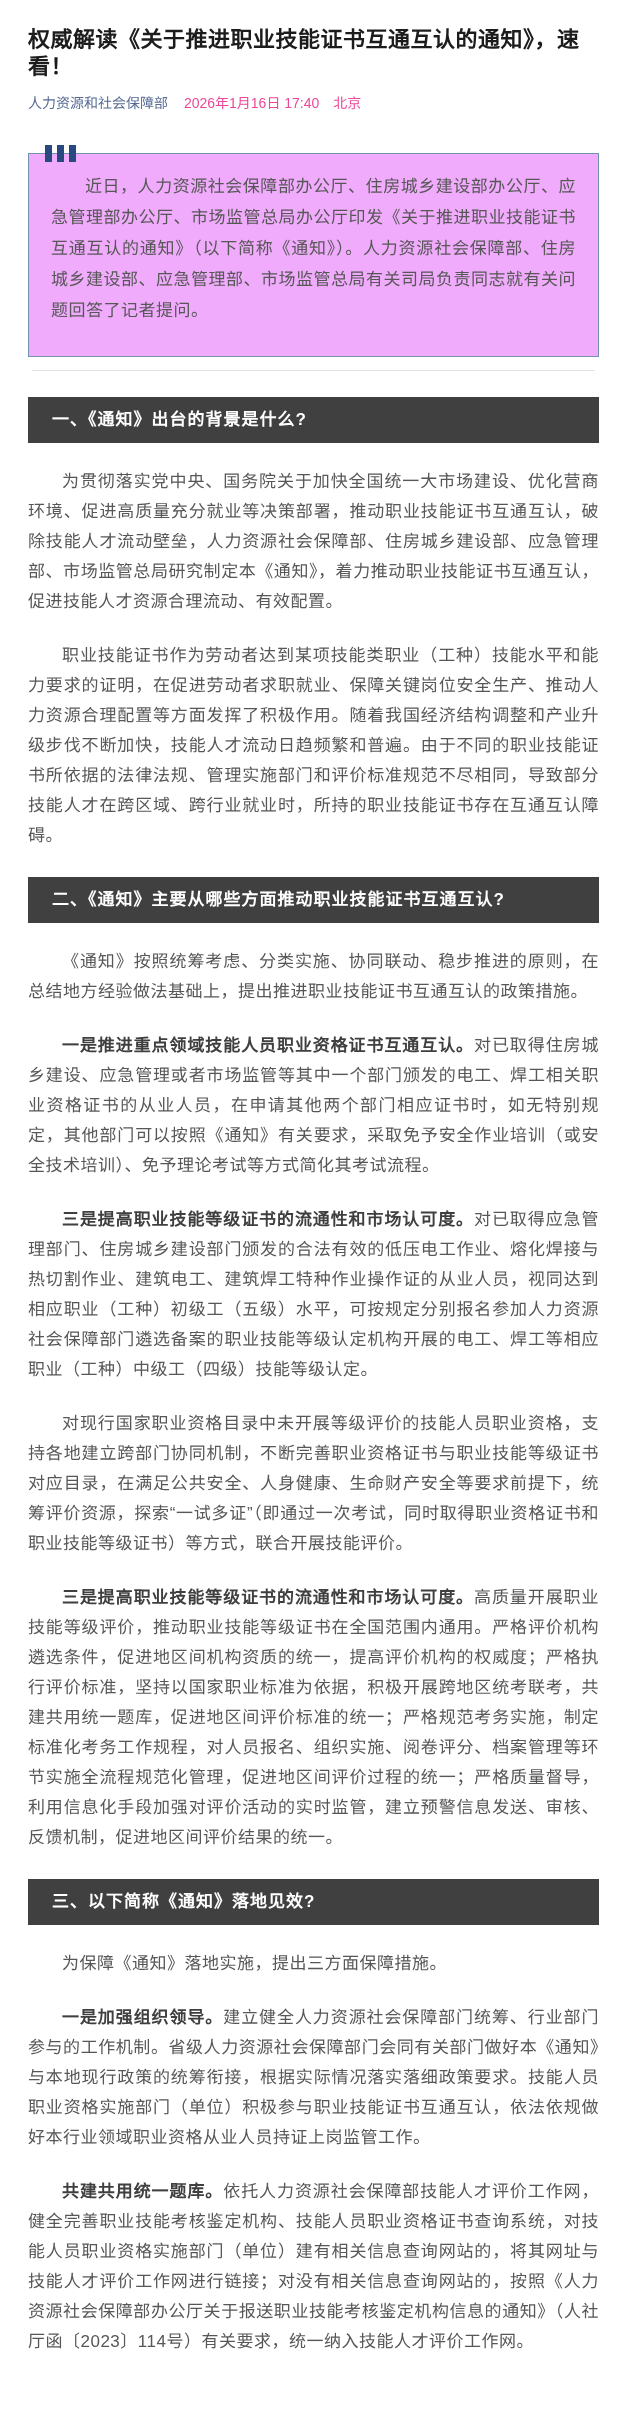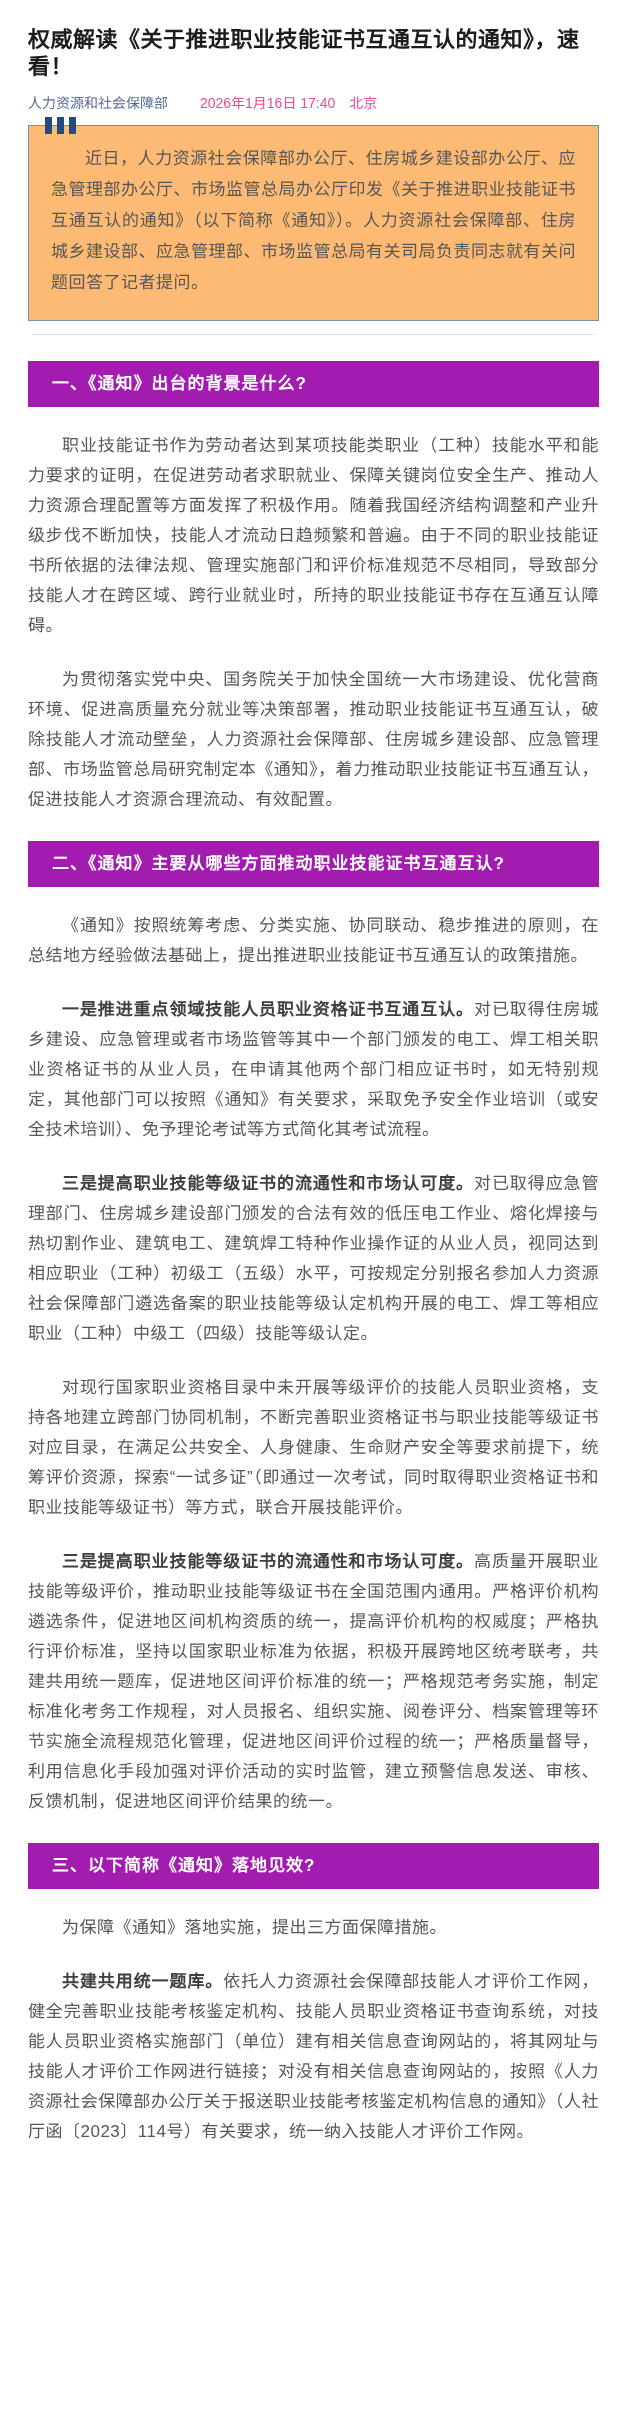--- a/index.html
+++ b/index.html
@@ -18,29 +18,29 @@
     font-weight:bold;
     color:#1c1c1c;
     letter-spacing:0.5px;
   }
   .byline{
     margin-top:13px;
     font-size:14px;
     line-height:20px;
     white-space:nowrap;
   }
-  .byline .account{color:#576b95;margin-right:28px;cursor:pointer;text-decoration:none;}
+  .byline .account{color:#576b95;margin-right:12px;cursor:pointer;text-decoration:none;}
   .byline .meta{color:#ec4899;margin-right:10px;}
 
   .intro-box{
     position:relative;
-    margin-top:12px;
-    background:#fdba74;
+    margin-top:40px;
+    background:#f0abfc;
     border:1px solid #7093b0;
-    padding:17px 22px 22px 22px;
+    padding:17px 22px 30px 22px;
   }
   .intro-deco{position:absolute;top:-9px;left:16px;font-size:0;}
   .intro-deco i{
     display:inline-block;
     width:7px;height:17px;
     background:#28497f;
     margin-right:5px;
   }
   .intro-box p{
     margin:0;
@@ -52,21 +52,21 @@
     letter-spacing:0.5px;
   }
   .intro-divider{
     height:1px;
     background:#e2e2e2;
     margin:13px 4px 0 4px;
   }
 
   .section-bar{
     margin-top:26px;
-    background:#a21caf;
+    background:#404040;
     color:#ffffff;
     font-size:17px;
     font-weight:bold;
     letter-spacing:1px;
     padding:12px 10px 12px 24px;
     line-height:22px;
   }
   .para{
     margin:24px 0;
     font-size:17px;
@@ -94,31 +94,32 @@
   <div class="intro-box">
     <span class="intro-deco"><i></i><i></i><i></i></span>
     <p>近日，人力资源社会保障部办公厅、住房城乡建设部办公厅、应急管理部办公厅、市场监管总局办公厅印发《关于推进职业技能证书互通互认的通知》（以下简称《通知》）。人力资源社会保障部、住房城乡建设部、应急管理部、市场监管总局有关司局负责同志就有关问题回答了记者提问。</p>
   </div>
 
   <div class="intro-divider"></div>
 
   <div id="sections">
       <section>
         <div class="section-bar">一、《通知》出台的背景是什么?</div>
+        <p class="para">为贯彻落实党中央、国务院关于加快全国统一大市场建设、优化营商环境、促进高质量充分就业等决策部署，推动职业技能证书互通互认，破除技能人才流动壁垒，人力资源社会保障部、住房城乡建设部、应急管理部、市场监管总局研究制定本《通知》，着力推动职业技能证书互通互认，促进技能人才资源合理流动、有效配置。</p>
         <p class="para">职业技能证书作为劳动者达到某项技能类职业（工种）技能水平和能力要求的证明，在促进劳动者求职就业、保障关键岗位安全生产、推动人力资源合理配置等方面发挥了积极作用。随着我国经济结构调整和产业升级步伐不断加快，技能人才流动日趋频繁和普遍。由于不同的职业技能证书所依据的法律法规、管理实施部门和评价标准规范不尽相同，导致部分技能人才在跨区域、跨行业就业时，所持的职业技能证书存在互通互认障碍。</p>
-        <p class="para">为贯彻落实党中央、国务院关于加快全国统一大市场建设、优化营商环境、促进高质量充分就业等决策部署，推动职业技能证书互通互认，破除技能人才流动壁垒，人力资源社会保障部、住房城乡建设部、应急管理部、市场监管总局研究制定本《通知》，着力推动职业技能证书互通互认，促进技能人才资源合理流动、有效配置。</p>
       </section>
       <section>
         <div class="section-bar">二、《通知》主要从哪些方面推动职业技能证书互通互认?</div>
         <p class="para">《通知》按照统筹考虑、分类实施、协同联动、稳步推进的原则，在总结地方经验做法基础上，提出推进职业技能证书互通互认的政策措施。</p>
         <p class="para"><strong class="lead">一是推进重点领域技能人员职业资格证书互通互认。</strong>对已取得住房城乡建设、应急管理或者市场监管等其中一个部门颁发的电工、焊工相关职业资格证书的从业人员，在申请其他两个部门相应证书时，如无特别规定，其他部门可以按照《通知》有关要求，采取免予安全作业培训（或安全技术培训）、免予理论考试等方式简化其考试流程。</p>
         <p class="para"><strong class="lead">三是提高职业技能等级证书的流通性和市场认可度。</strong>对已取得应急管理部门、住房城乡建设部门颁发的合法有效的低压电工作业、熔化焊接与热切割作业、建筑电工、建筑焊工特种作业操作证的从业人员，视同达到相应职业（工种）初级工（五级）水平，可按规定分别报名参加人力资源社会保障部门遴选备案的职业技能等级认定机构开展的电工、焊工等相应职业（工种）中级工（四级）技能等级认定。</p>
         <p class="para">对现行国家职业资格目录中未开展等级评价的技能人员职业资格，支持各地建立跨部门协同机制，不断完善职业资格证书与职业技能等级证书对应目录，在满足公共安全、人身健康、生命财产安全等要求前提下，统筹评价资源，探索“一试多证”（即通过一次考试，同时取得职业资格证书和职业技能等级证书）等方式，联合开展技能评价。</p>
         <p class="para"><strong class="lead">三是提高职业技能等级证书的流通性和市场认可度。</strong>高质量开展职业技能等级评价，推动职业技能等级证书在全国范围内通用。严格评价机构遴选条件，促进地区间机构资质的统一，提高评价机构的权威度；严格执行评价标准，坚持以国家职业标准为依据，积极开展跨地区统考联考，共建共用统一题库，促进地区间评价标准的统一；严格规范考务实施，制定标准化考务工作规程，对人员报名、组织实施、阅卷评分、档案管理等环节实施全流程规范化管理，促进地区间评价过程的统一；严格质量督导，利用信息化手段加强对评价活动的实时监管，建立预警信息发送、审核、反馈机制，促进地区间评价结果的统一。</p>
       </section>
       <section>
         <div class="section-bar">三、以下简称《通知》落地见效?</div>
         <p class="para">为保障《通知》落地实施，提出三方面保障措施。</p>
+        <p class="para"><strong class="lead">一是加强组织领导。</strong>建立健全人力资源社会保障部门统筹、行业部门参与的工作机制。省级人力资源社会保障部门会同有关部门做好本《通知》与本地现行政策的统筹衔接，根据实际情况落实落细政策要求。技能人员职业资格实施部门（单位）积极参与职业技能证书互通互认，依法依规做好本行业领域职业资格从业人员持证上岗监管工作。</p>
         <p class="para"><strong class="lead">共建共用统一题库。</strong>依托人力资源社会保障部技能人才评价工作网，健全完善职业技能考核鉴定机构、技能人员职业资格证书查询系统，对技能人员职业资格实施部门（单位）建有相关信息查询网站的，将其网址与技能人才评价工作网进行链接；对没有相关信息查询网站的，按照《人力资源社会保障部办公厅关于报送职业技能考核鉴定机构信息的通知》（人社厅函〔2023〕114号）有关要求，统一纳入技能人才评价工作网。</p>
       </section>
     </div>
 
 </div>
 
 </body></html>

